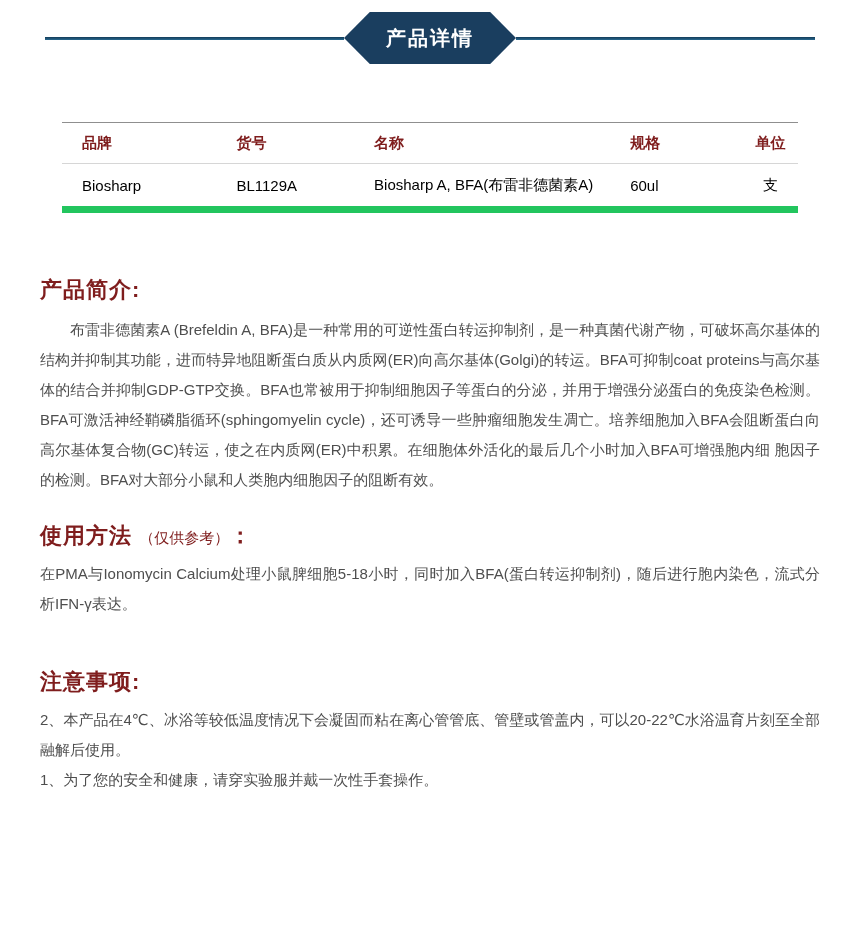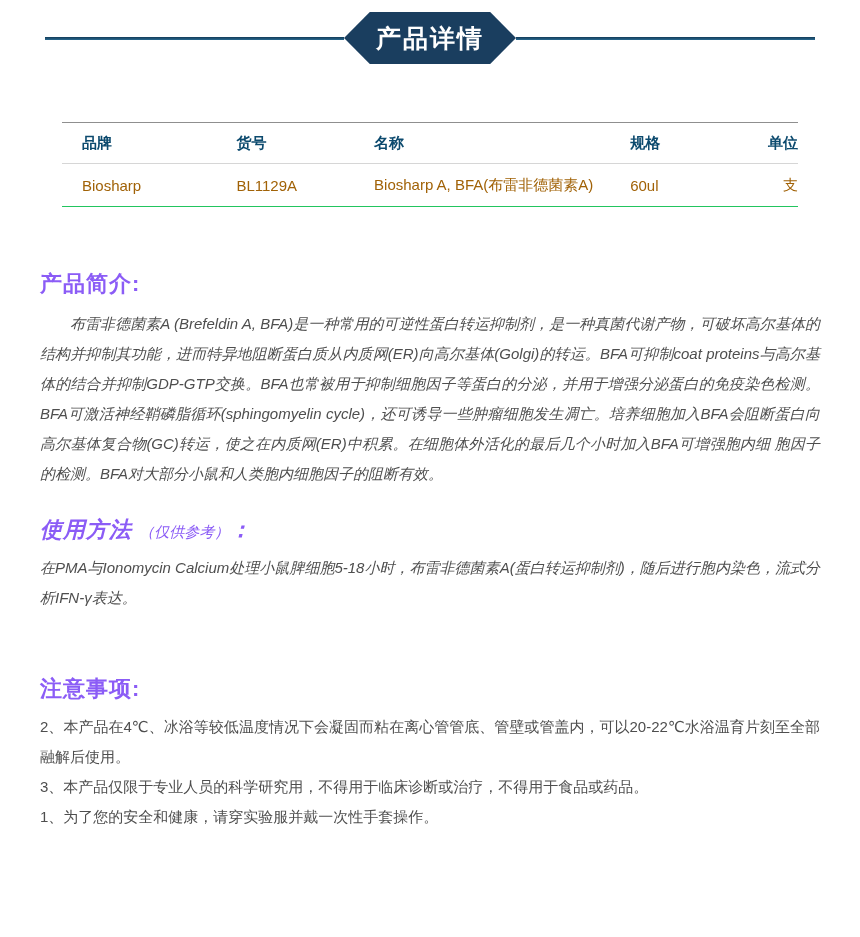--- a/index.html
+++ b/index.html
@@ -27,80 +27,80 @@
   }
   .hexagon {
     width: 172px;
     height: 52px;
     background: #1a3e5f;
     clip-path: polygon(0% 50%, 15% 0%, 85% 0%, 100% 50%, 85% 100%, 15% 100%);
     display: flex;
     align-items: center;
     justify-content: center;
     color: #ffffff;
-    font-size: 25px;
+    font-size: 20px;
     font-weight: bold;
     letter-spacing: 2px;
     flex: 0 0 auto;
   }
 
   
   .spec-table {
     width: calc(100% - 44px);
     margin: 58px 22px 0;
     border-collapse: collapse;
     border-top: 1px solid #8f8f8f;
     font-size: 15px;
     table-layout: fixed;
   }
   .spec-table th {
     text-align: left;
     font-weight: bold;
-    color: #0c4a6e;
+    color: #7f1d1d;
     padding: 11px 0 10px;
     border-bottom: 1px solid #d6d6d6;
   }
   .spec-table td {
     text-align: left;
-    color: #a16207;
+    color: #000000;
     padding: 12px 0 11px;
-    border-bottom: 1px solid #22c55e;
+    border-bottom: 7px solid #22c55e;
   }
   .spec-table th:first-child, .spec-table td:first-child { padding-left: 20px; }
   .col-brand { width: 23.7%; }
   .col-cat   { width: 18.7%; }
   .col-name  { width: 34.8%; }
   .col-spec  { width: 15.3%; }
   .col-unit  { width: 7.5%; }
-  .spec-table th:last-child, .spec-table td:last-child { text-align: right; }
+  .spec-table th:last-child, .spec-table td:last-child { text-align: center; }
 
   
   h2 {
     font-size: 22px;
     font-weight: bold;
-    color: #8b5cf6;
+    color: #7f1d1d;
     letter-spacing: 1px;
   }
   .heading-note { font-size: 15px; font-weight: normal; letter-spacing: 0; }
   .heading-colon { font-weight: bold; }
 
   
   .body-text {
     font-size: 15px;
     line-height: 30px;
     color: #4e4e4e;
     text-align: justify;
   }
   .indent { text-indent: 2em; }
 
   .section-intro  { margin-top: 62px; }
-  .section-intro .body-text-wrap { margin-top: 10px; font-style: italic; }
-  .section-usage  { margin-top: 26px; font-style: italic; }
+  .section-intro .body-text-wrap { margin-top: 10px; }
+  .section-usage  { margin-top: 26px; }
   .section-usage .body-text-wrap { margin-top: 8px; }
-  .section-notes  { margin-top: 61px; }
+  .section-notes  { margin-top: 48px; }
   .section-notes .body-text-wrap { margin-top: 8px; }
 </style>
 </head>
 <body>
 
 <div class="page">
 
   <div class="banner">
     <div class="rule"></div>
     <div class="hexagon">
@@ -140,26 +140,25 @@
   <div class="section-intro">
     <h2>产品简介:</h2>
     <div class="body-text-wrap">
       <p class="body-text indent">布雷非德菌素A (Brefeldin A, BFA)是一种常用的可逆性蛋白转运抑制剂，是一种真菌代谢产物，可破坏高尔基体的结构并抑制其功能，进而特异地阻断蛋白质从内质网(ER)向高尔基体(Golgi)的转运。BFA可抑制coat proteins与高尔基体的结合并抑制GDP-GTP交换。BFA也常被用于抑制细胞因子等蛋白的分泌，并用于增强分泌蛋白的免疫染色检测。BFA可激活神经鞘磷脂循环(sphingomyelin cycle)，还可诱导一些肿瘤细胞发生凋亡。培养细胞加入BFA会阻断蛋白向高尔基体复合物(GC)转运，使之在内质网(ER)中积累。在细胞体外活化的最后几个小时加入BFA可增强胞内细 胞因子的检测。BFA对大部分小鼠和人类胞内细胞因子的阻断有效。</p>
     </div>
   </div>
 
   <div class="section-usage">
     <h2><span>使用方法</span> <span class="heading-note">（仅供参考）</span><span class="heading-colon">：</span></h2>
     <div class="body-text-wrap">
-      <p class="body-text">在PMA与Ionomycin Calcium处理小鼠脾细胞5-18小时，布雷非德菌素A(蛋白转运抑制剂)，随后进行胞内染色，流式分析IFN-γ表达。</p>
+      <p class="body-text">在PMA与Ionomycin Calcium处理小鼠脾细胞5-18小时，同时加入BFA(蛋白转运抑制剂)，随后进行胞内染色，流式分析IFN-γ表达。</p>
     </div>
   </div>
 
   <div class="section-notes">
     <h2>注意事项:</h2>
     <div class="body-text-wrap">
       <p class="body-text">2、本产品在4℃、冰浴等较低温度情况下会凝固而粘在离心管管底、管壁或管盖内，可以20-22℃水浴温育片刻至全部融解后使用。</p>
-      <p class="body-text">3、本产品仅限于专业人员的科学研究用，不得用于临床诊断或治疗，不得用于食品或药品。</p>
       <p class="body-text">1、为了您的安全和健康，请穿实验服并戴一次性手套操作。</p>
     </div>
   </div>
 
 </div>
 
 </body></html>

